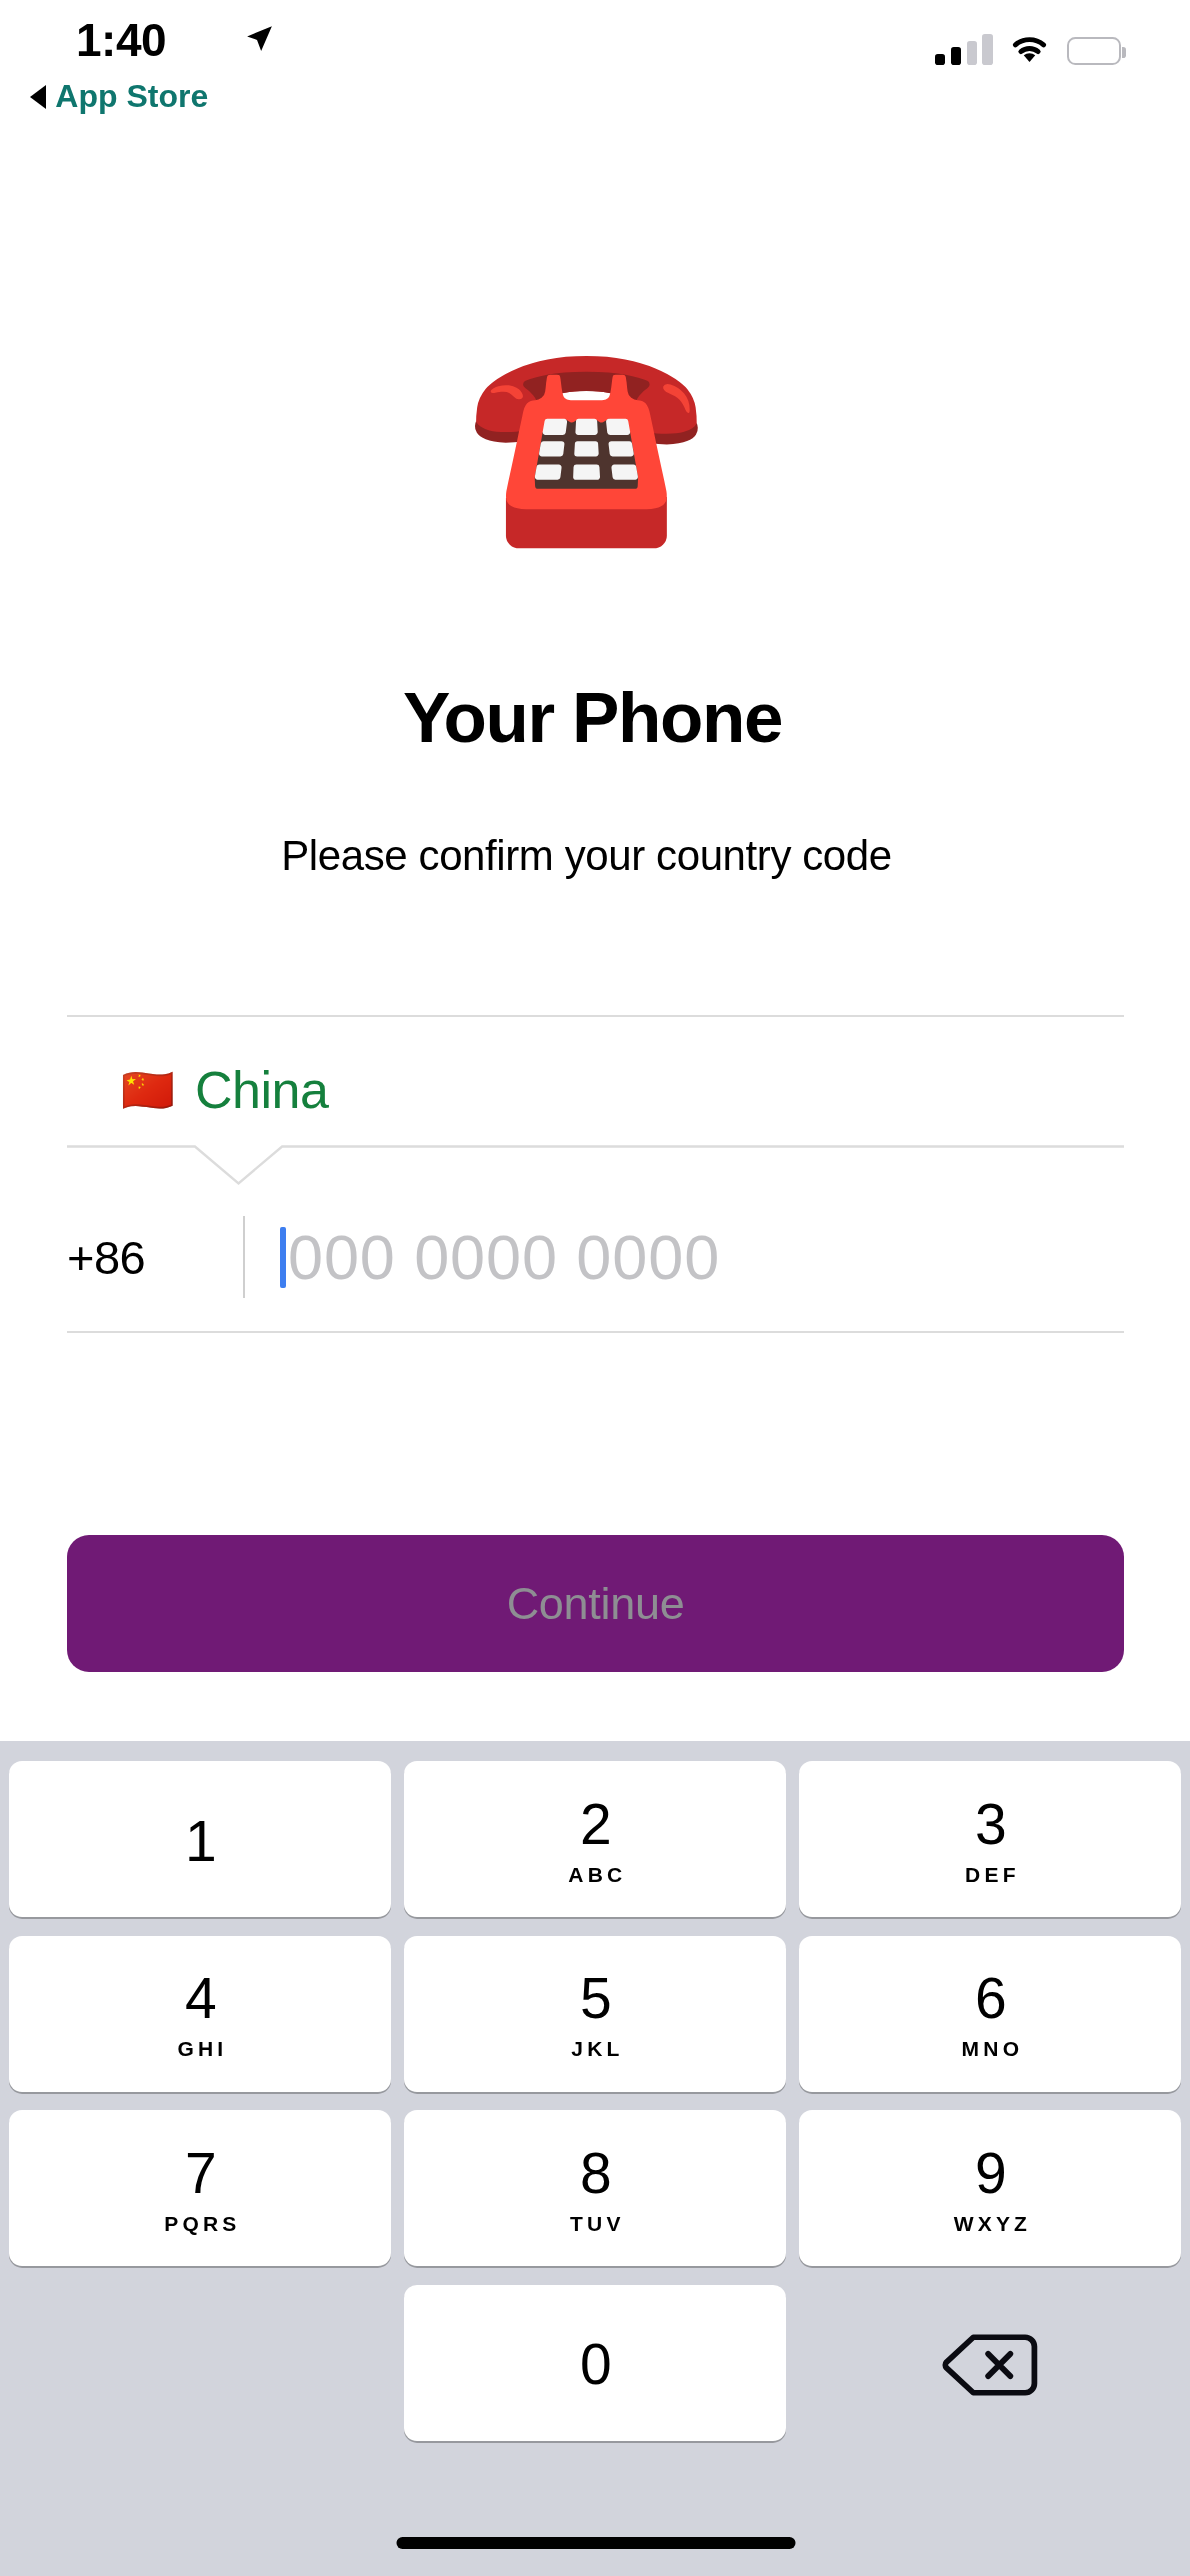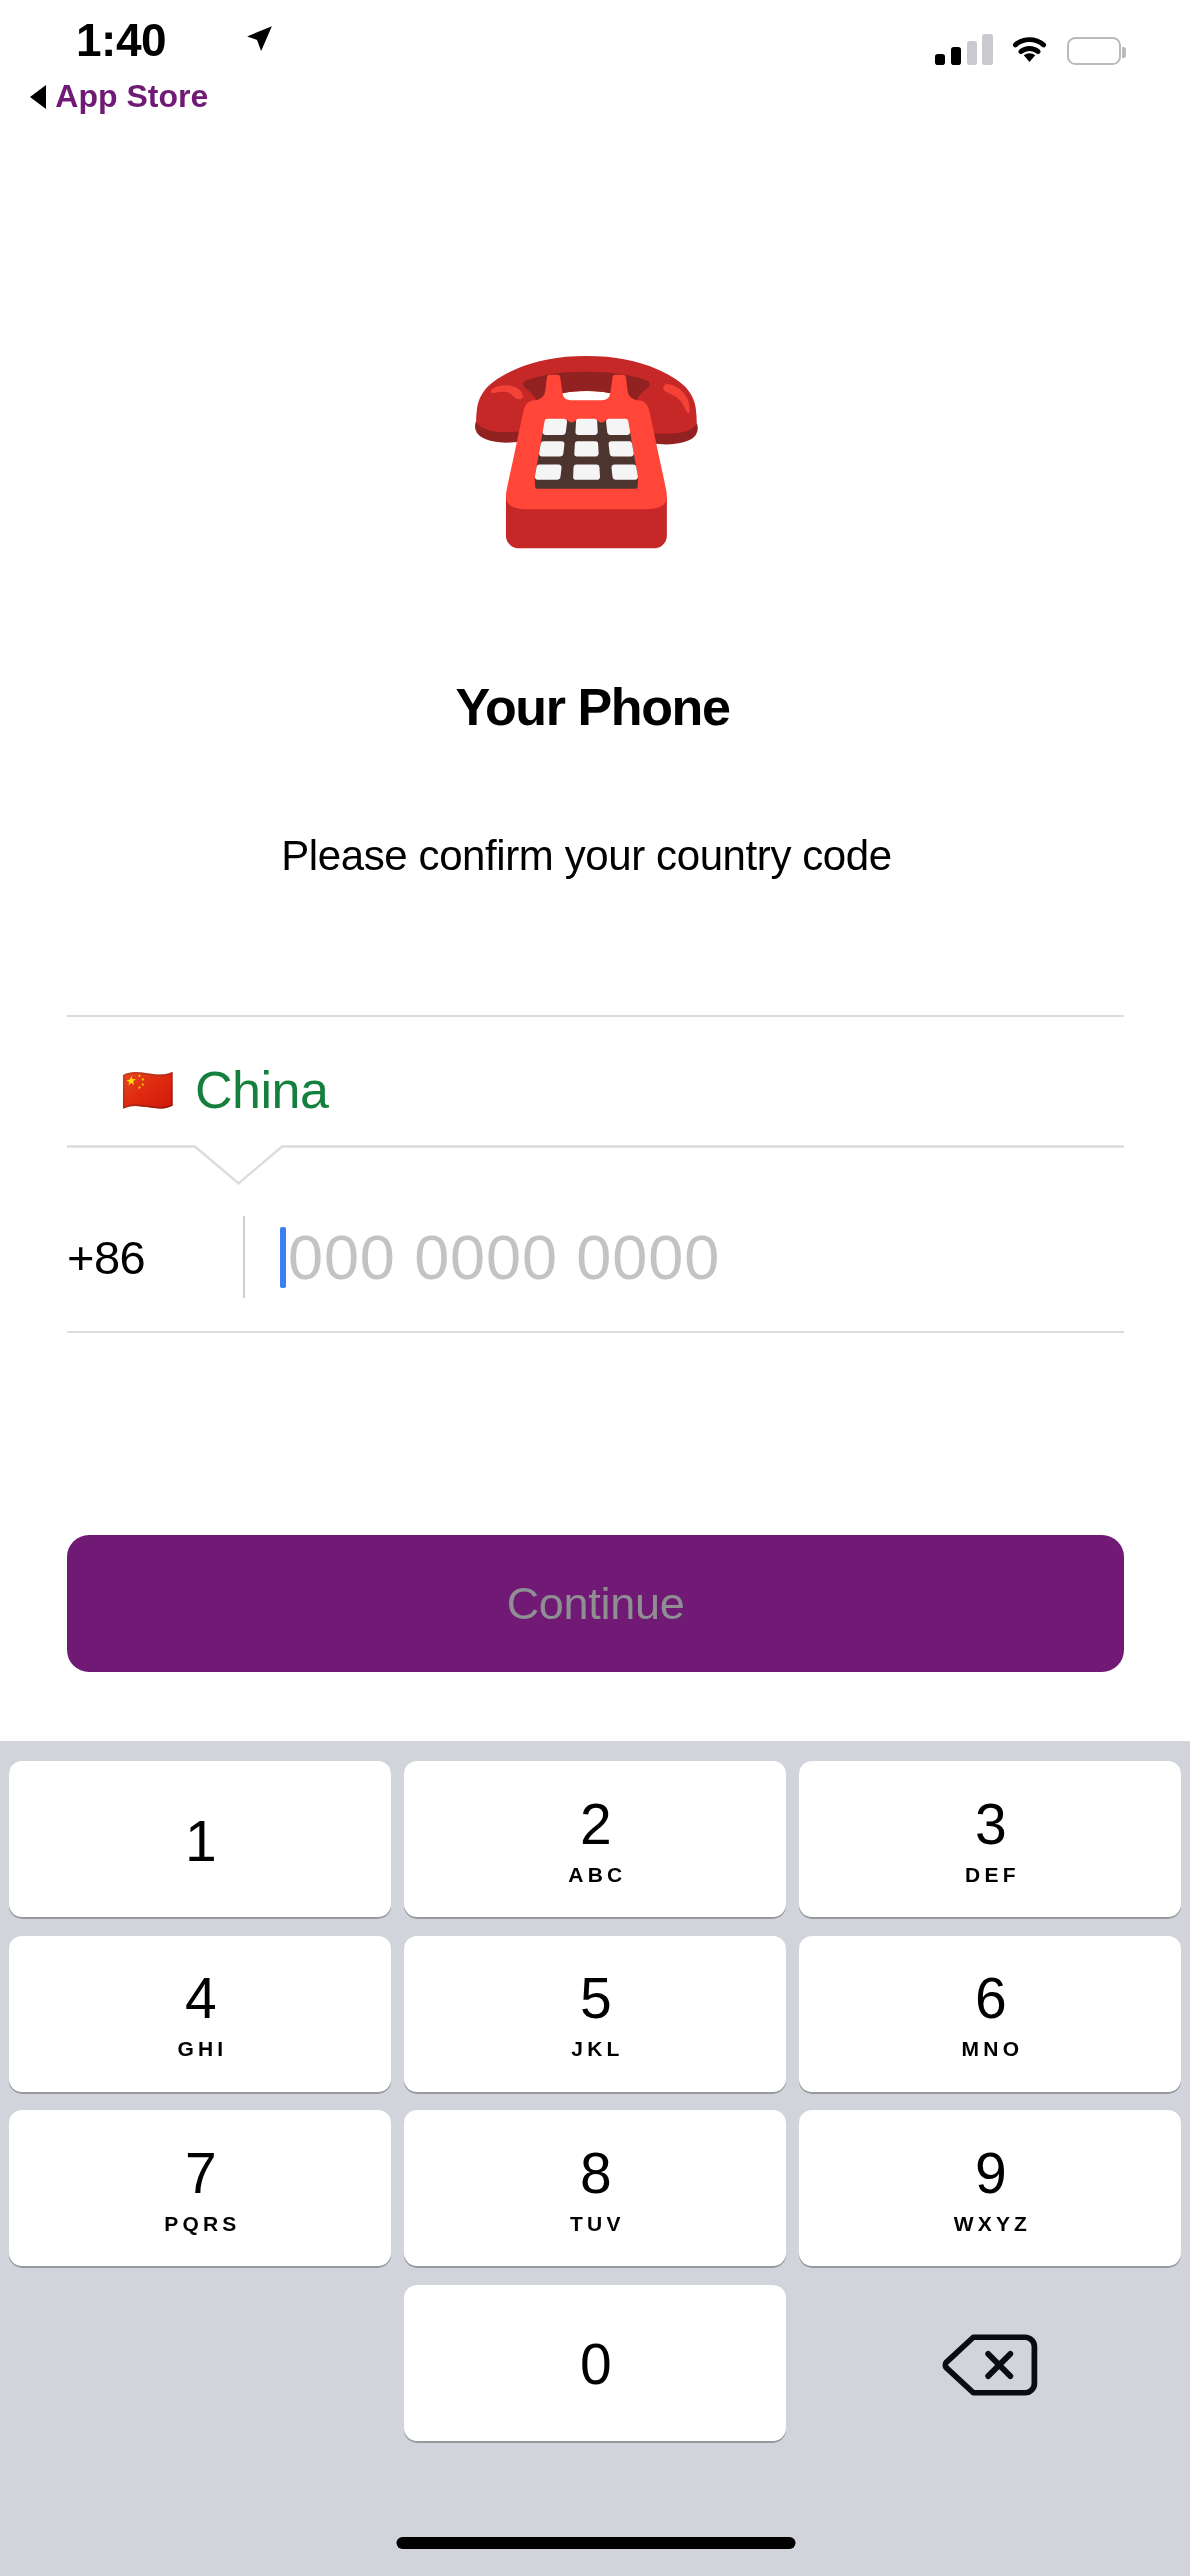--- a/index.html
+++ b/index.html
@@ -30,37 +30,37 @@
   .battery .fill { width:100%; height:100%; background:#000; border-radius:3.7px; }
   .battery:after {
     content:""; position:absolute; right:-7.4px; top:8.3px;
     width:4.6px; height:11px; background:#b9b9be; border-radius:0 2.8px 2.8px 0;
   }
 
   
   .back-app {
     position:absolute; left:30px; top:78px;
     display:flex; align-items:center; gap:9.3px;
-    font-size:32px; font-weight:700; color:#701a75;
+    font-size:32px; font-weight:700; color:#0f766e;
   }
   .back-tri {
     width:0; height:0;
     border-top:12px solid transparent; border-bottom:12px solid transparent;
     border-right:16px solid #000;
   }
 
   
   .emoji {
     position:absolute; left:0; right:0; top:343px;
     text-align:center; font-size:195px; line-height:1;
     font-family:"DejaVu Sans", sans-serif;
   }
   .title {
     position:absolute; left:12px; right:0; top:677px;
-    text-align:center; font-size:52px; font-weight:700;
+    text-align:center; font-size:71px; font-weight:700;
     color:#000; letter-spacing:-1.4px;
   }
   .subtitle {
     position:absolute; left:0; right:0; top:830px;
     text-align:center; font-size:42px; line-height:1.24;
     color:#000; letter-spacing:-0.4px;
   }
 
   
   .rule { position:absolute; left:67px; width:1057px; height:1.9px; background:#dcdcdc; }

